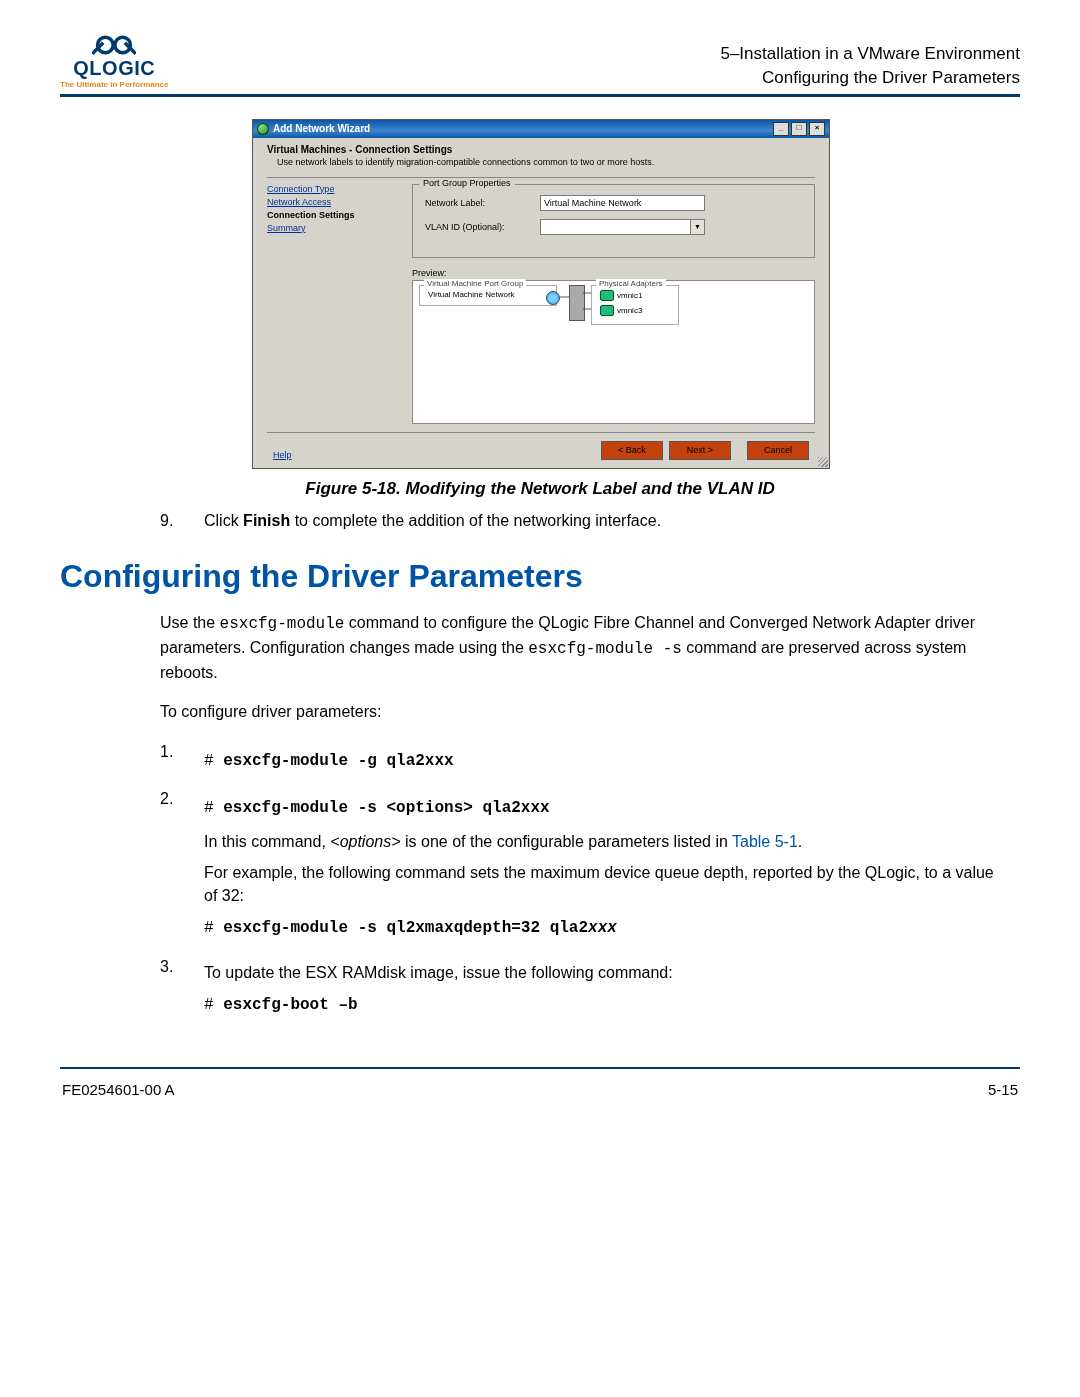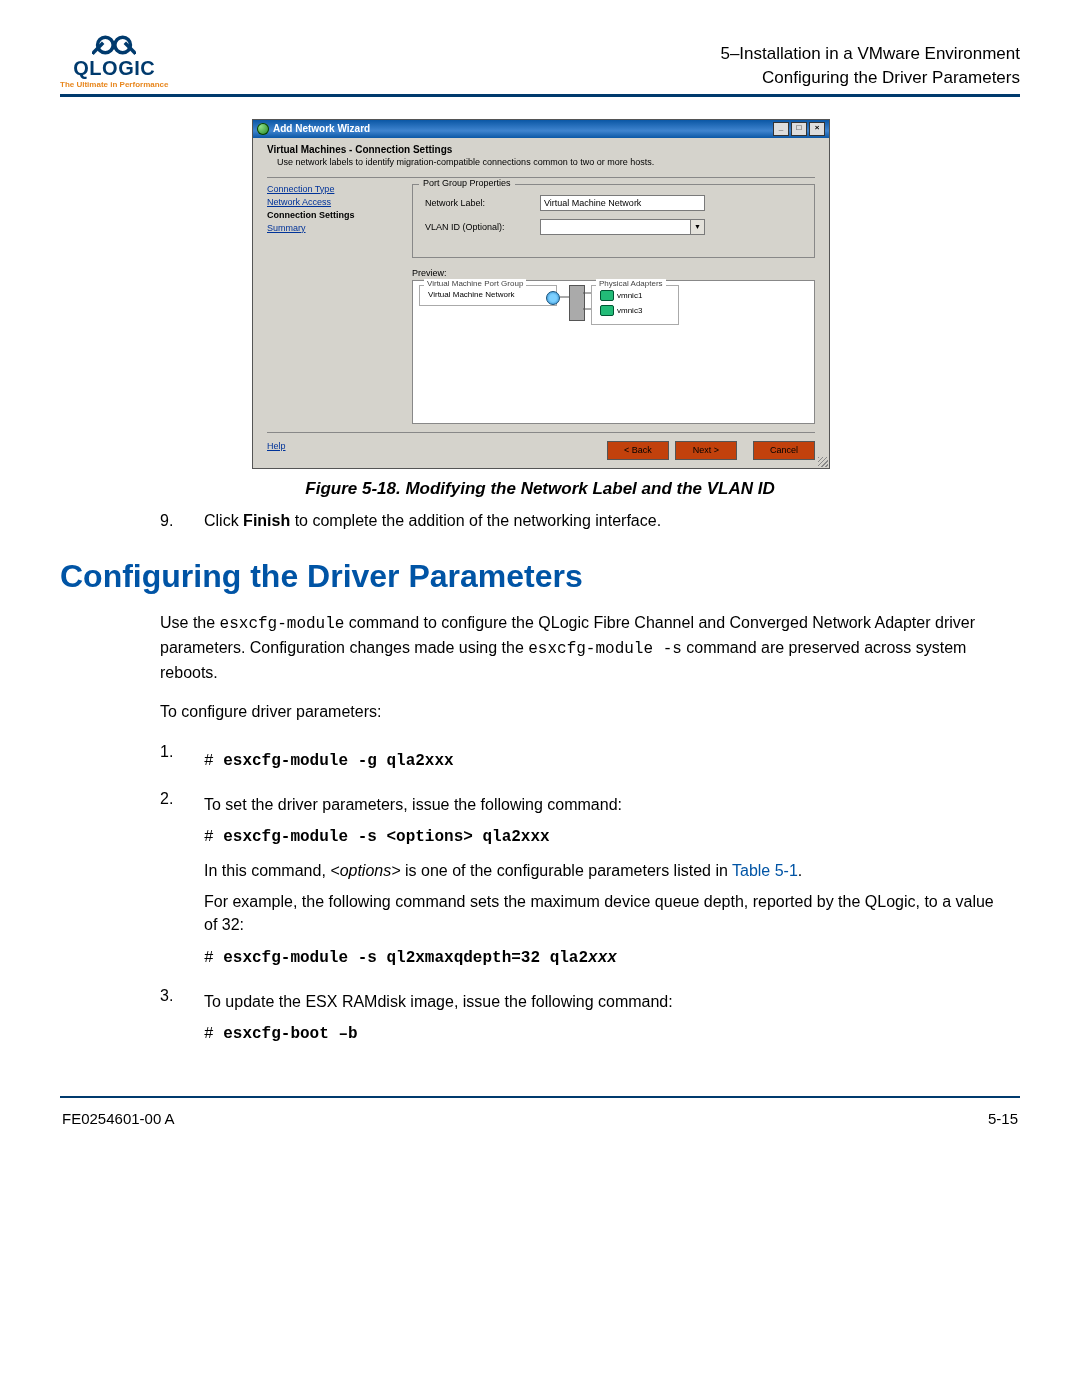--- a/index.html
+++ b/index.html
@@ -149,22 +149,22 @@
   }
   .sw-box { width:14px; height:34px; background:#aaa; border:1px solid #555; position:absolute; }
   .nic-row { display:flex; align-items:center; gap:3px; font-size:8px; margin-bottom:4px; }
   .nic-icon{ width:12px; height:9px; background:#2b7; border:1px solid #053; border-radius:2px;}
   .world-icon{
     width:12px;height:12px;border-radius:50%;
     background: radial-gradient(circle,#7dd0ff 40%,#2a84c6);
     border:1px solid #15507a; position:absolute;
   }
   .win-foot {
-    display: flex; justify-content: space-between; align-items:flex-start;
-    padding: 8px 14px;
+    display: flex; justify-content: space-between; align-items:flex-end;
+    padding: 8px 20px;
   }
   .foot-left .nav-link { display:inline; }
   .foot-btns { display:flex; gap:6px; }
   .btn {
     min-width: 62px; height: 19px;
     background: #c2410c;
     border: 1px solid #555;
     font-size: 9px;
     text-align: center;
     line-height: 17px;
@@ -335,21 +335,20 @@
   <div class="step-line">
     <div class="step-num">1.</div>
     <div class="step-body">
       <span class="cmd"><span># </span><b>esxcfg-module -g qla2xxx</b></span>
     </div>
   </div>
 
   <div class="step-line">
     <div class="step-num">2.</div>
     <div class="step-body">
-      <p>To set the driver parameters, issue the following command:</p>
       <span class="cmd"><span># </span><b>esxcfg-module -s &lt;options&gt; qla2xxx</b></span>
       <p>
         <span>In this command, </span><i>&lt;options&gt;</i><span> is one of the configurable parameters listed in </span><a class="ref">Table 5-1</a><span>.</span>
       </p>
       <p>For example, the following command sets the maximum device queue depth, reported by the QLogic, to a value of 32:</p>
       <span class="cmd"><span># </span><b><span>esxcfg-module -s ql2xmaxqdepth=32 qla2</span><i>xxx</i></b></span>
     </div>
   </div>
 
   <div class="step-line">

